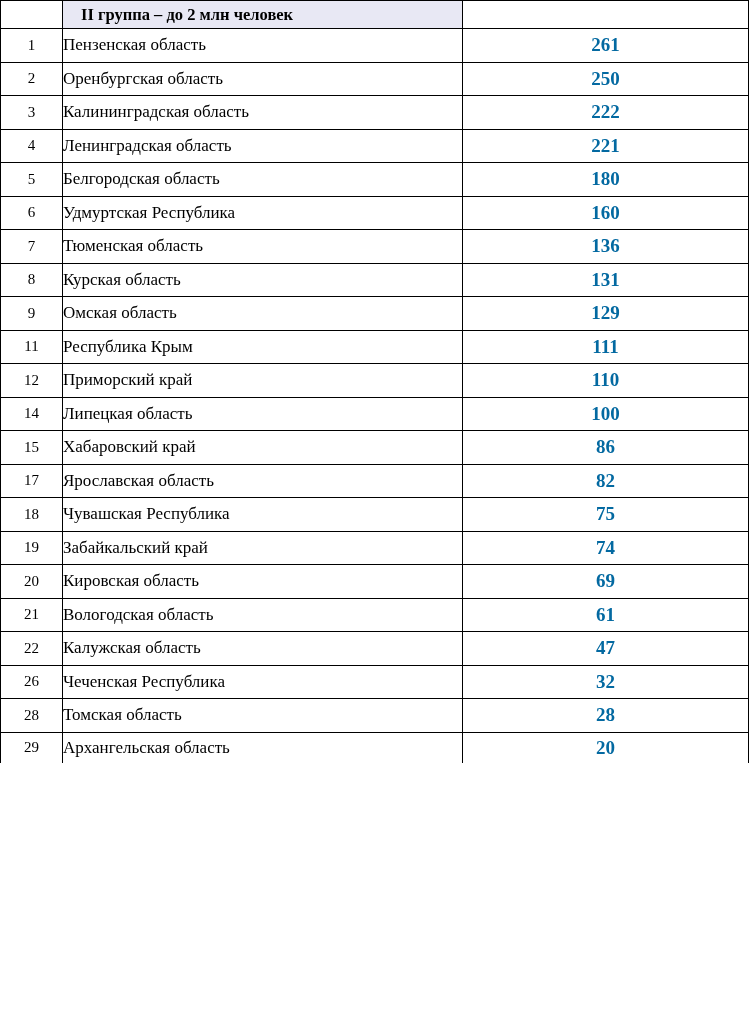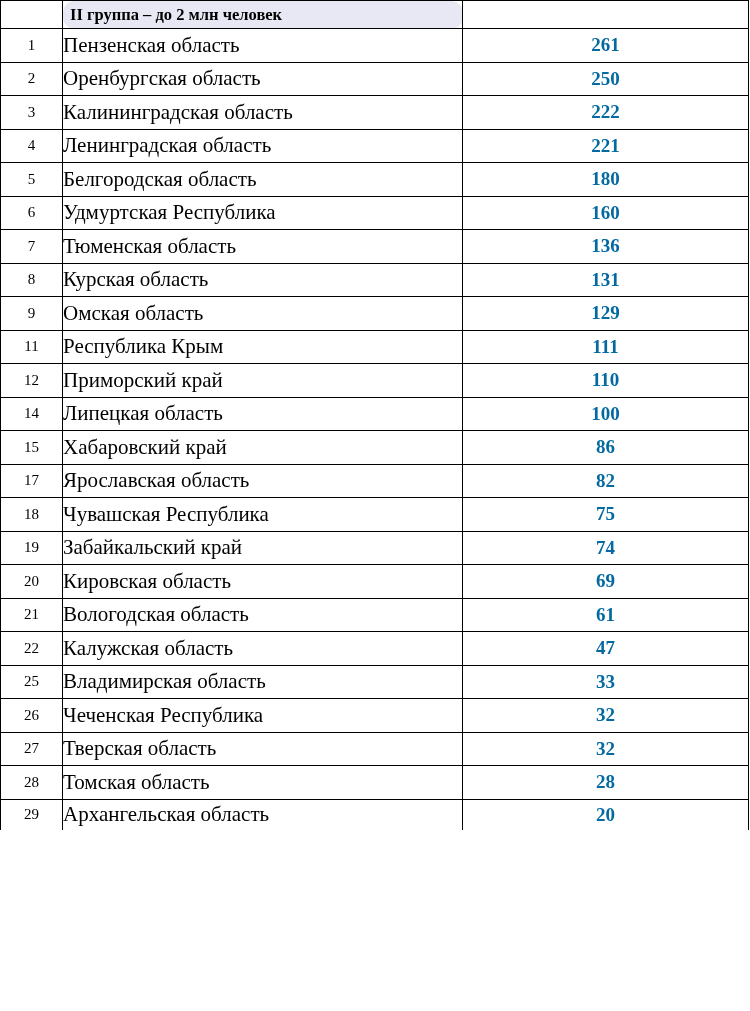--- a/index.html
+++ b/index.html
@@ -40,21 +40,21 @@
 
   .cell-num {
     text-align: center;
     font-size: 15px;
     font-family: "Liberation Serif", serif;
     color: #000000;
   }
   .cell-name {
     text-align: left;
     padding-left: 7px;
-    font-size: 21px;
+    font-size: 17px;
     font-family: "Liberation Serif", serif;
     color: #000000;
     white-space: nowrap;
     overflow: hidden;
   }
   .cell-val {
     text-align: center;
     font-size: 19px;
     font-weight: bold;
     font-family: "Liberation Serif", serif;
@@ -64,22 +64,21 @@
   tr.header-row td {
     height: 28px;
   }
   tr.header-row .cell-num {
     background: #ffffff;
   }
   tr.header-row .cell-name {
     background: #e8e8f4;
     font-weight: bold;
     font-size: 16.5px;
-    padding-left: 7px;
-    border-radius: 12px;
+    padding-left: 18px;
   }
   tr.header-row .cell-val {
     background: #ffffff;
   }
   
   tr.clipped td {
     height: 31px;
     border-bottom: none;
   }
 </style>
@@ -188,32 +187,22 @@
           <td class="cell-num">21</td>
           <td class="cell-name">Вологодская область</td>
           <td class="cell-val">61</td>
         </tr>
         <tr>
           <td class="cell-num">22</td>
           <td class="cell-name">Калужская область</td>
           <td class="cell-val">47</td>
         </tr>
         <tr>
-          <td class="cell-num">25</td>
-          <td class="cell-name">Владимирская область</td>
-          <td class="cell-val">33</td>
-        </tr>
-        <tr>
           <td class="cell-num">26</td>
           <td class="cell-name">Чеченская Республика</td>
-          <td class="cell-val">32</td>
-        </tr>
-        <tr>
-          <td class="cell-num">27</td>
-          <td class="cell-name">Тверская область</td>
           <td class="cell-val">32</td>
         </tr>
         <tr>
           <td class="cell-num">28</td>
           <td class="cell-name">Томская область</td>
           <td class="cell-val">28</td>
         </tr>
         <tr class="clipped">
           <td class="cell-num">29</td>
           <td class="cell-name">Архангельская область</td>

